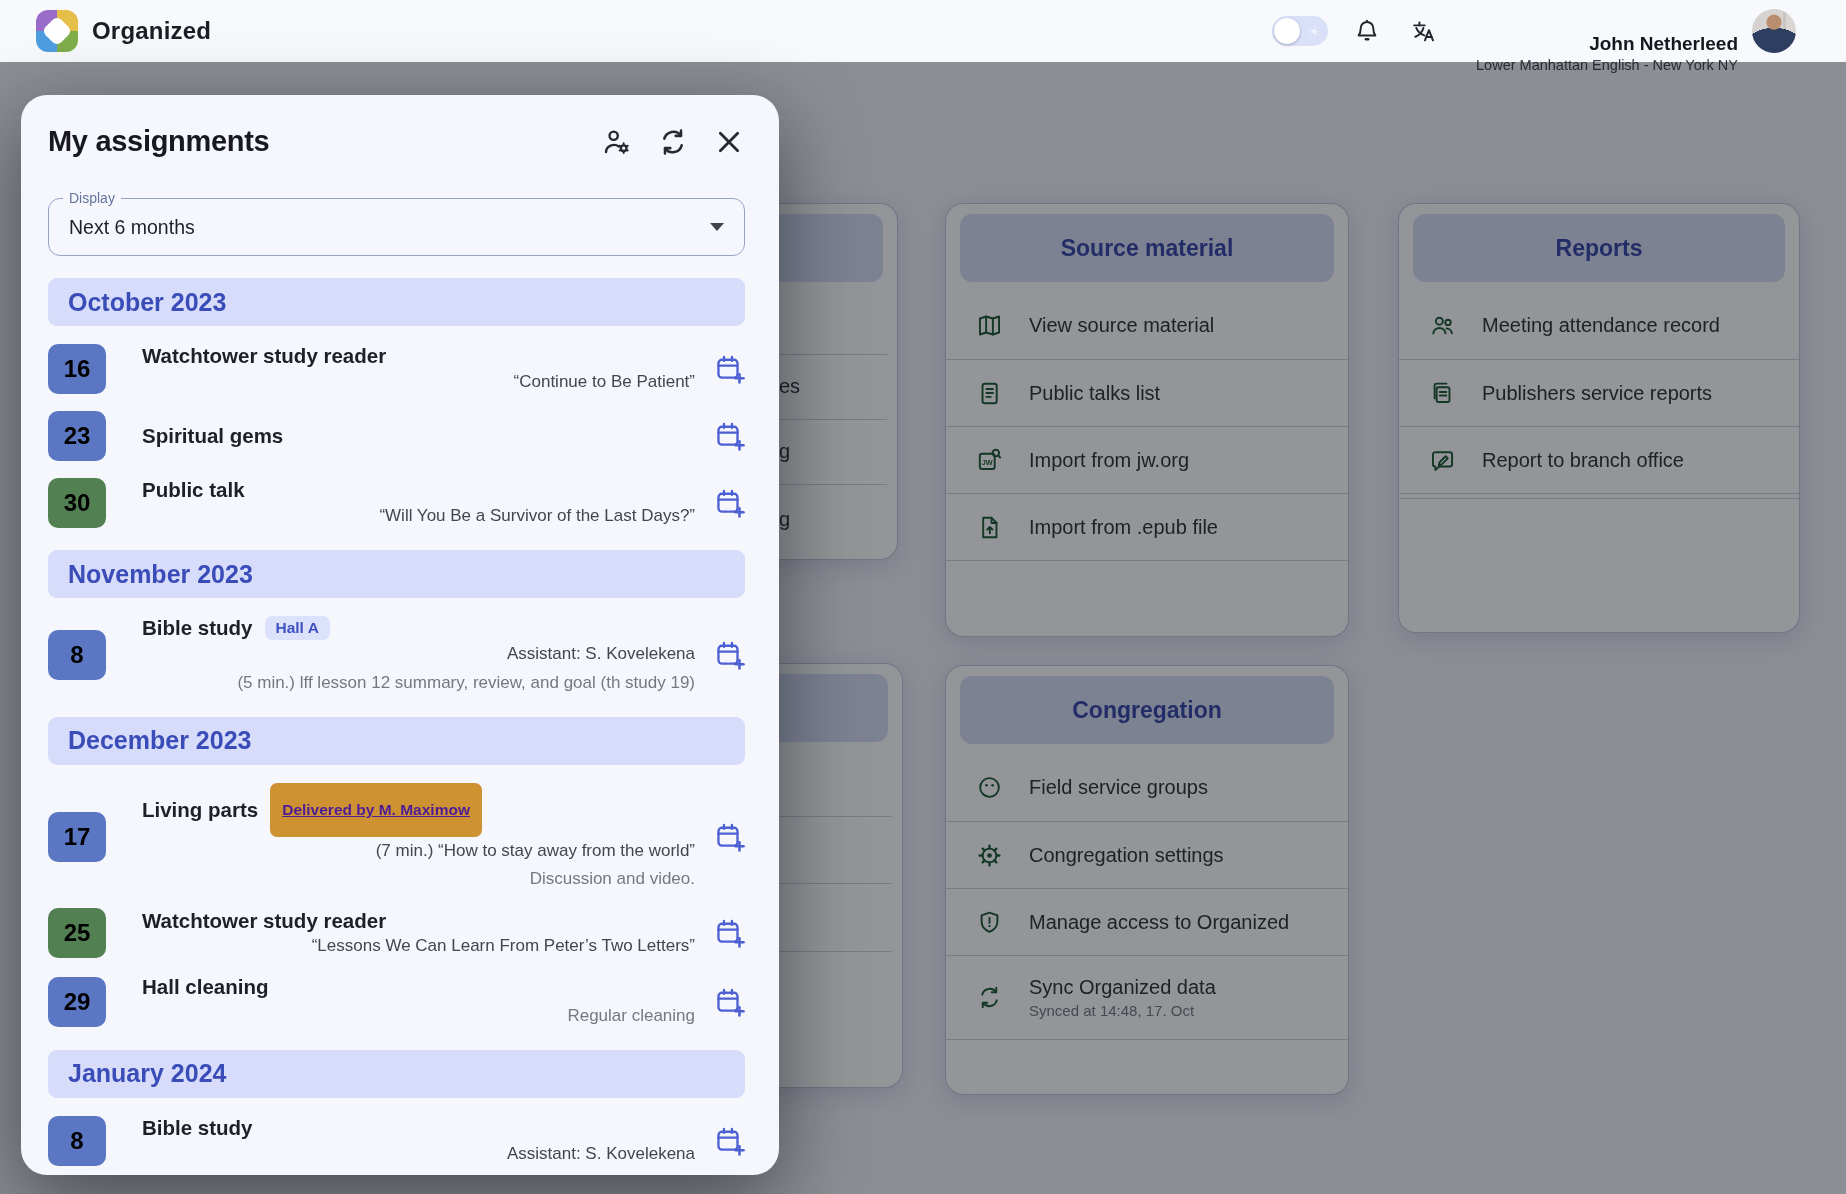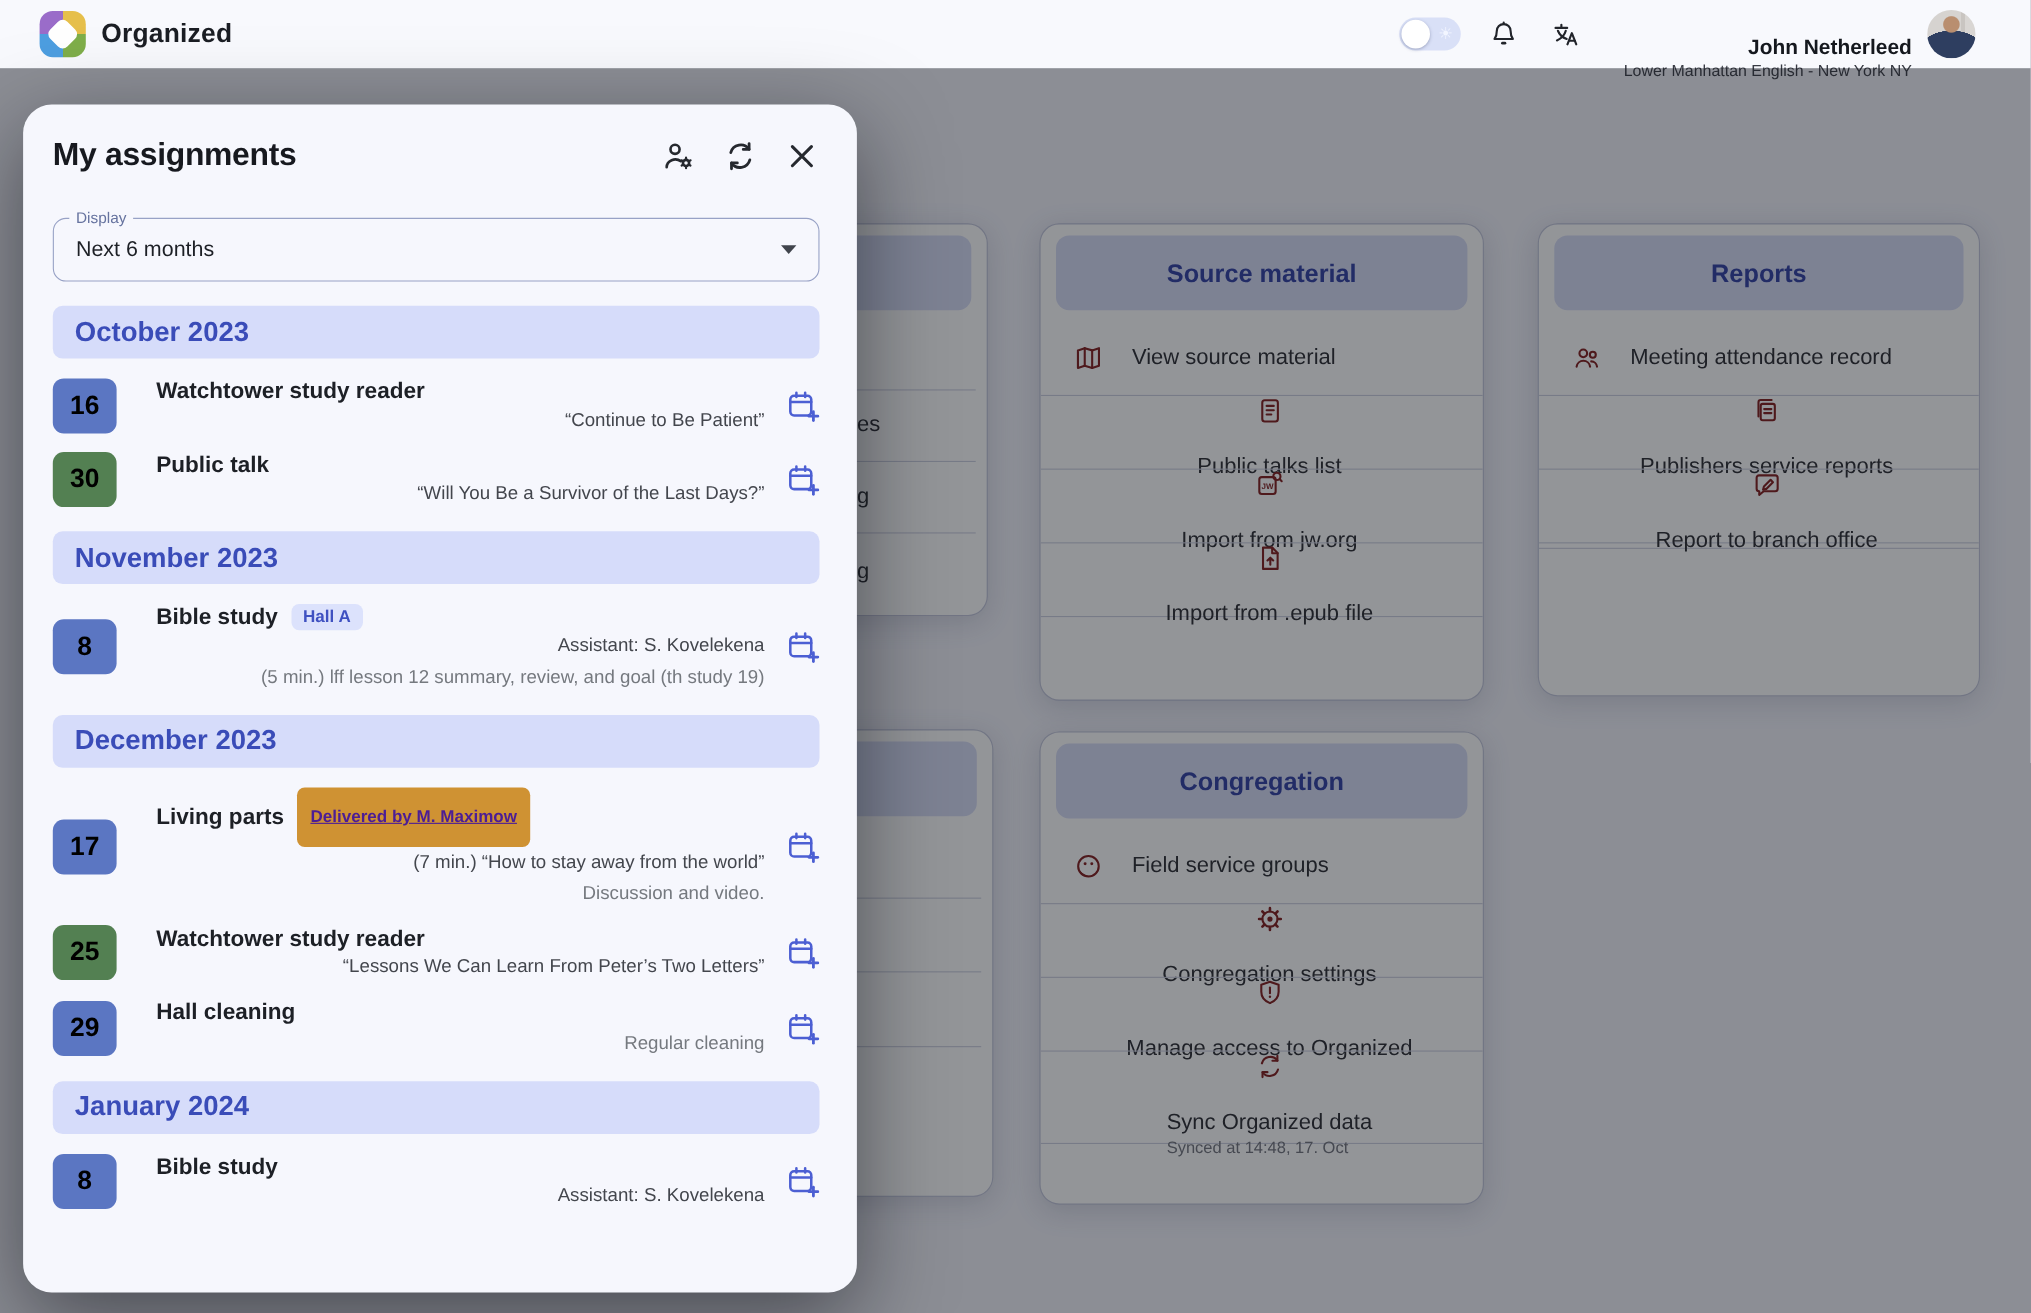--- a/index.html
+++ b/index.html
@@ -35,22 +35,22 @@
 
   
   .page { position:absolute; inset:0; z-index:1; }
   .bgcard { position:absolute; background:#fcfdfe; border:1px solid rgba(130,140,180,.5);
     border-radius:18px; box-shadow:0 6px 24px rgba(60,70,110,.18); overflow:hidden; }
   .card-head { margin:10px 14px; height:68px; border-radius:12px; background:#d3daf4;
     display:flex; align-items:center; justify-content:center;
     color:#2f3fa3; font-size:23px; font-weight:700; }
   .card-item { height:67px; display:flex; align-items:center; padding:0 16px 0 30px;
     gap:26px; font-size:20px; color:#282b31; cursor:pointer; position:relative; }
-  .card-item + .card-item { border-top:1px solid #c9cede;flex-direction:column; }
-  .card-item .ic { width:27px; height:27px; color:#7f1d1d; flex:0 0 27px; }
+  .card-item + .card-item { border-top:1px solid #c9cede; }
+  .card-item .ic { width:27px; height:27px; color:#14532d; flex:0 0 27px; }
   .card-item .sub { font-size:15px; color:#6f737c; margin-top:3px; }
   .item-text { display:flex; flex-direction:column; }
   .trail-line { border-top:1px solid #c9cede; }
   .frag-item { position:absolute; left:0; right:0; display:flex; align-items:center;
     font-size:20px; color:#282b31; padding-left:138px; }
   .frag-div { position:absolute; left:10px; right:10px; height:0; border-top:1px solid #c9cede; }
 
   
   .overlay { position:absolute; left:0; right:0; top:62px; bottom:0;
     background:rgba(21,23,29,.45); z-index:40; }
@@ -343,20 +343,36 @@
           <div class="cal-btn">
             <svg viewBox="0 0 26 26" fill="none" stroke="currentColor" stroke-width="2" stroke-linecap="round" stroke-linejoin="round">
               <rect x="3" y="5" width="16.5" height="15.5" rx="3"></rect>
               <path d="M7.8 2.6v3.4M14.7 2.6v3.4M3 10h16.5"></path>
               <path d="M21.2 17.6v7" stroke-width="2.2"></path>
               <path d="M17.7 21.1h7" stroke-width="2.2"></path>
             </svg>
           </div>
         </div>
         <div class="arow">
+          <div class="abadge blue">23</div>
+          <div class="acontent">
+            <div class="atitle">
+              <span>Spiritual gems</span>
+            </div>
+          </div>
+          <div class="cal-btn">
+            <svg viewBox="0 0 26 26" fill="none" stroke="currentColor" stroke-width="2" stroke-linecap="round" stroke-linejoin="round">
+              <rect x="3" y="5" width="16.5" height="15.5" rx="3"></rect>
+              <path d="M7.8 2.6v3.4M14.7 2.6v3.4M3 10h16.5"></path>
+              <path d="M21.2 17.6v7" stroke-width="2.2"></path>
+              <path d="M17.7 21.1h7" stroke-width="2.2"></path>
+            </svg>
+          </div>
+        </div>
+        <div class="arow">
           <div class="abadge green">30</div>
           <div class="acontent">
             <div class="atitle">
               <span>Public talk</span>
             </div>
             <div class="aline">“Will You Be a Survivor of the Last Days?”</div>
           </div>
           <div class="cal-btn">
             <svg viewBox="0 0 26 26" fill="none" stroke="currentColor" stroke-width="2" stroke-linecap="round" stroke-linejoin="round">
               <rect x="3" y="5" width="16.5" height="15.5" rx="3"></rect>

